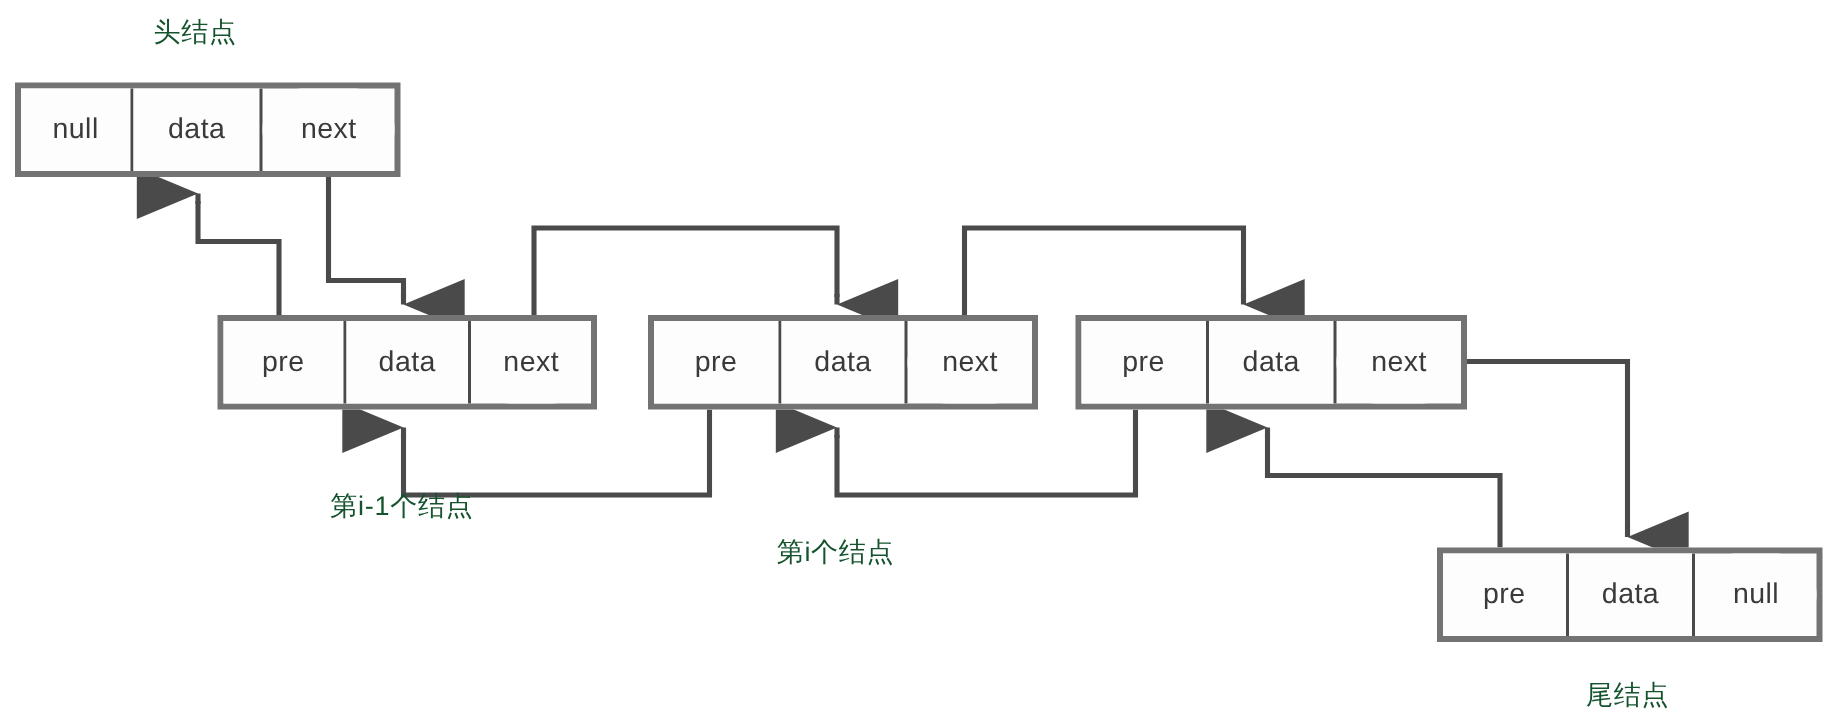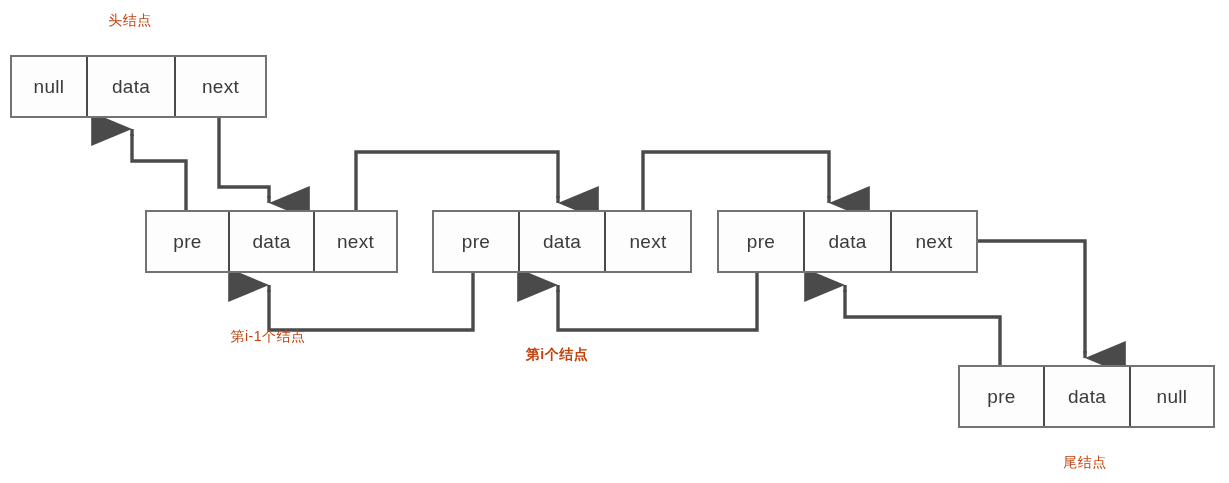--- a/index.html
+++ b/index.html
@@ -13,43 +13,43 @@
   #canvas {
     position: relative;
     width: 1229px;
     height: 483px;
     background: #ffffff;
     overflow: hidden;
   }
   .node {
     position: absolute;
     display: flex;
-    border: 2px solid #737373;
+    border: 4px solid #737373;
     background: #fdfdfd;
     box-sizing: border-box;
   }
   .cell {
     display: flex;
     align-items: center;
     justify-content: center;
     box-sizing: border-box;
     font-size: 19px;
     color: #3a3a3a;
     letter-spacing: 0.3px;
     border-right: 2px solid #4a4a4a;
     background: #fdfdfd;
   }
   .cell:last-child {
     border-right: none;
     border-radius: 26px;
   }
   .label {
     position: absolute;
-    font-size: 14px;
-    color: #c2410c;
+    font-size: 18px;
+    color: #14532d;
     white-space: nowrap;
     letter-spacing: 0.5px;
   }
   #wires {
     position: absolute;
     left: 0;
     top: 0;
     width: 1229px;
     height: 483px;
     pointer-events: none;
@@ -121,16 +121,16 @@
   </div>
 
   <div class="node" style="left:958px; top:365px; width:257px; height:63px;">
     <div class="cell" style="width:85px;">pre</div>
     <div class="cell" style="width:86px;">data</div>
     <div class="cell" style="width:82px;">null</div>
   </div>
 
   <div class="label" style="left:130px; top:21px; transform:translate(-50%,-50%);">头结点</div>
   <div class="label" style="left:268px; top:337px; transform:translate(-50%,-50%);">第i-1个结点</div>
-  <div class="label" style="left:557px; top:355px; transform:translate(-50%,-50%);font-weight:bold;">第i个结点</div>
+  <div class="label" style="left:557px; top:368px; transform:translate(-50%,-50%);">第i个结点</div>
   <div class="label" style="left:1085px; top:463px; transform:translate(-50%,-50%);">尾结点</div>
 
 </div>
 
 </body></html>

